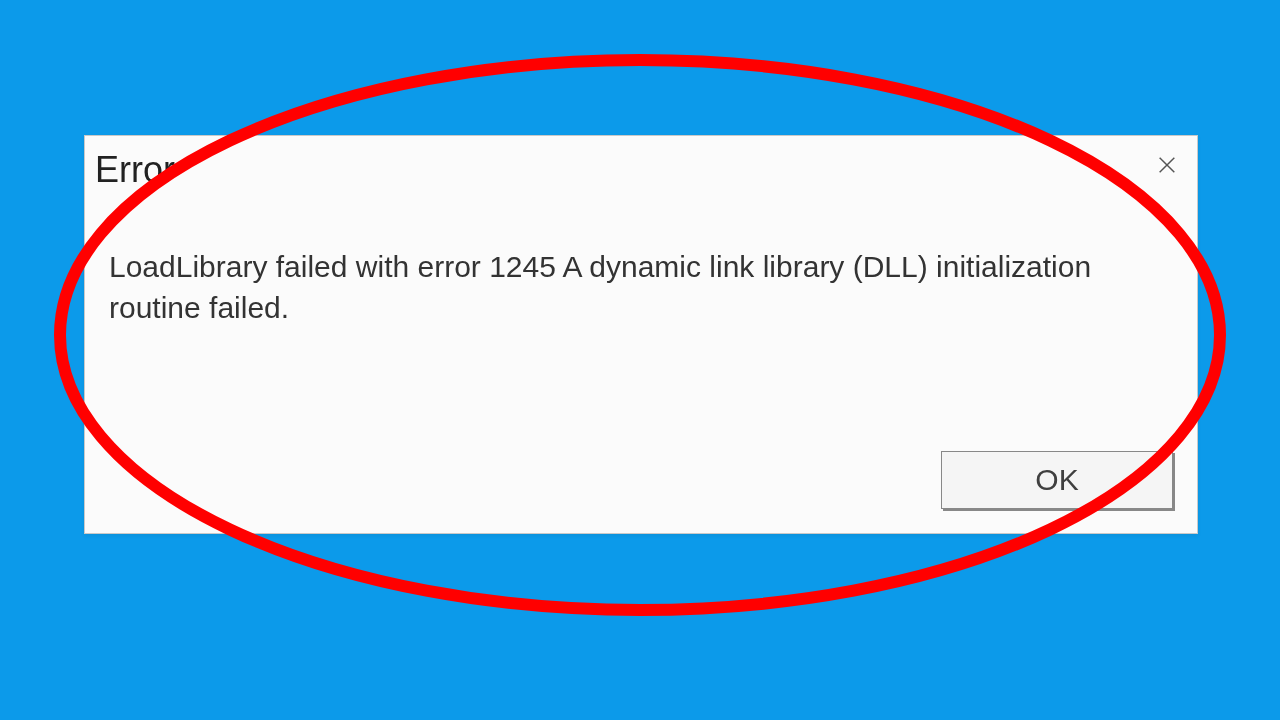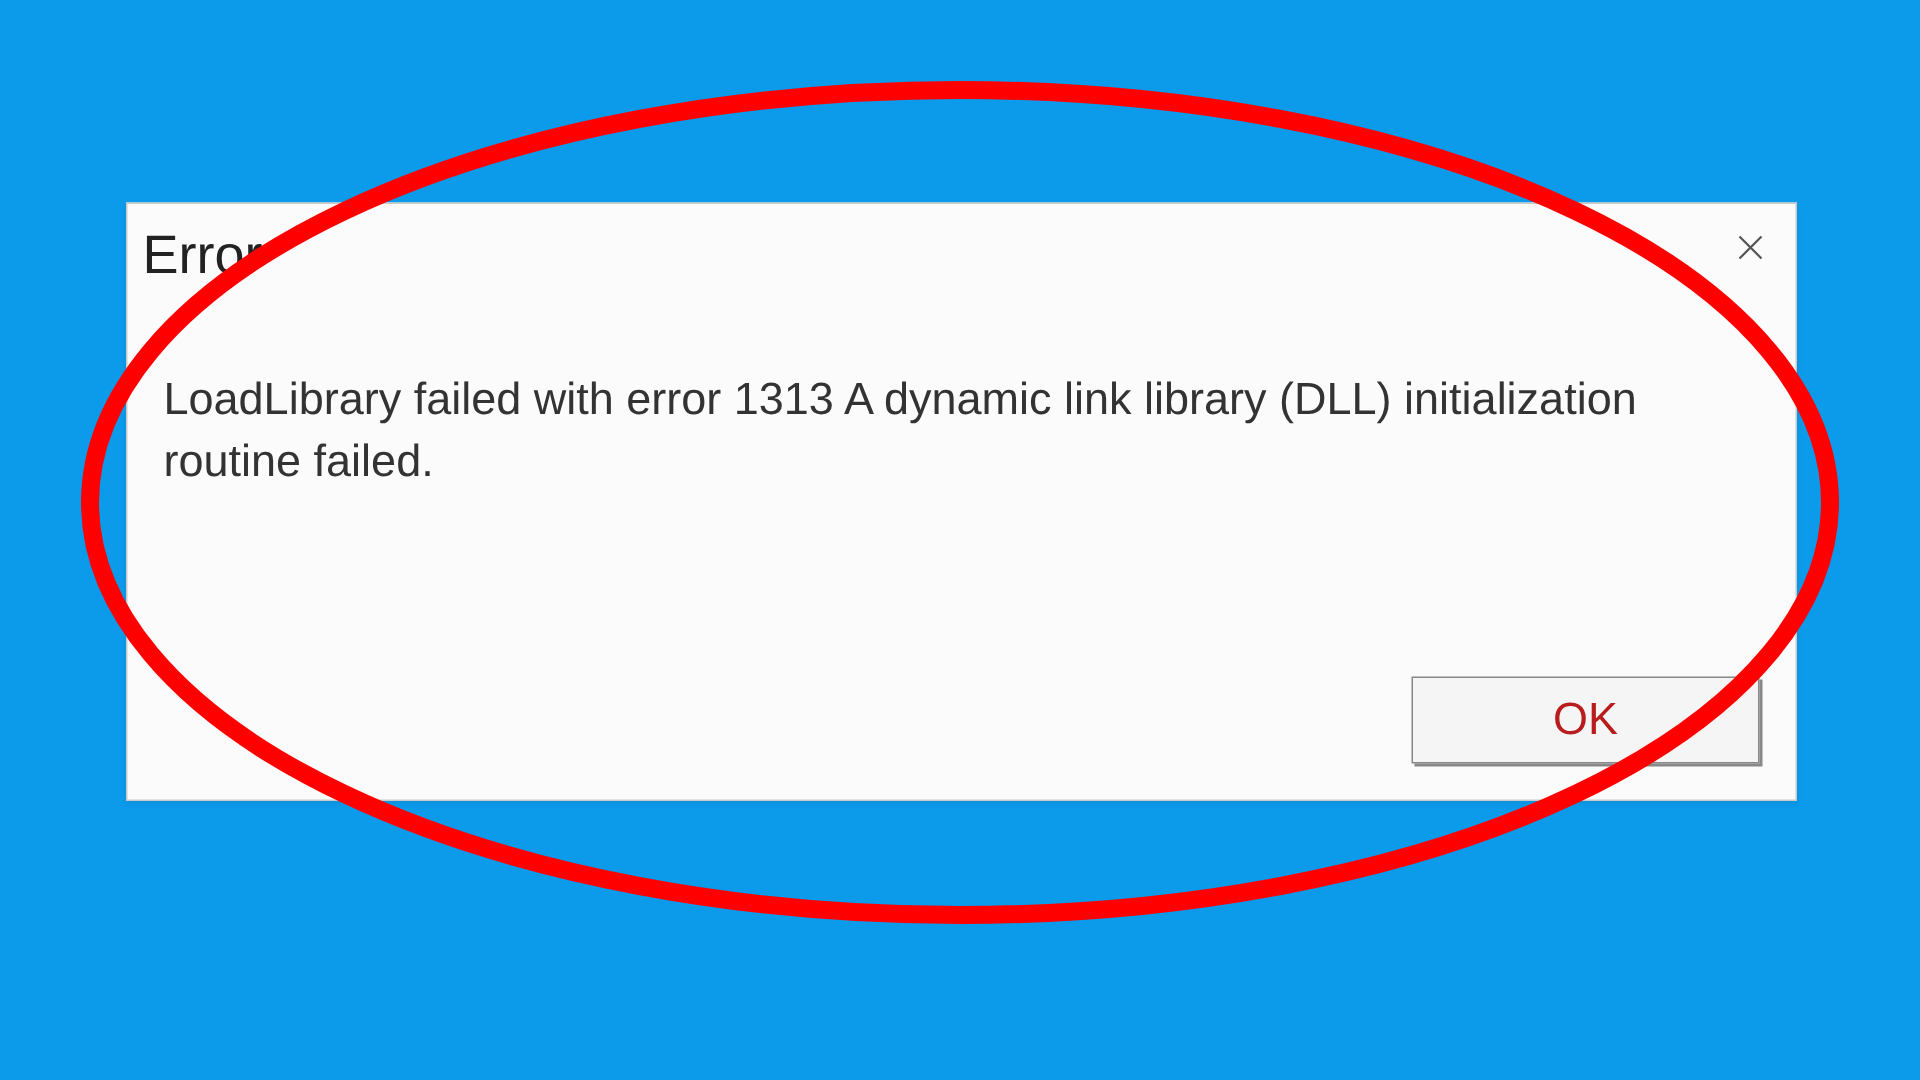--- a/index.html
+++ b/index.html
@@ -75,21 +75,21 @@
       justify-content: flex-end;
       padding: 0 24px 24px 0;
     }
     .ok-button {
       width: 232px;
       height: 58px;
       background: #f5f5f5;
       border: 1px solid #888;
       box-shadow: 2px 2px 0 0 #888;
       font-size: 30px;
-      color: #b91c1c;
+      color: #404040;
       display: flex;
       align-items: center;
       justify-content: center;
       cursor: pointer;
       font-family: inherit;
     }
   </style>
 </head>
 <body>
 
@@ -99,21 +99,21 @@
     <div class="close-btn">
       <span>
         <svg viewBox="0 0 24 24" fill="none" stroke="currentColor" stroke-width="1.6">
           <line x1="4" y1="4" x2="20" y2="20"></line>
           <line x1="20" y1="4" x2="4" y2="20"></line>
         </svg>
       </span>
     </div>
   </div>
   <div class="body-area">
-    <div class="message">LoadLibrary failed with error 1313 A dynamic link library (DLL) initialization routine failed.</div>
+    <div class="message">LoadLibrary failed with error 1245 A dynamic link library (DLL) initialization routine failed.</div>
   </div>
   <div class="button-row">
     <button class="ok-button">OK</button>
   </div>
 </div>
 
 <svg class="annotation-ellipse" viewBox="0 0 1200 590">
   <ellipse cx="600" cy="295" rx="580" ry="275" fill="none" stroke="#ff0000" stroke-width="12"></ellipse>
 </svg>
 

